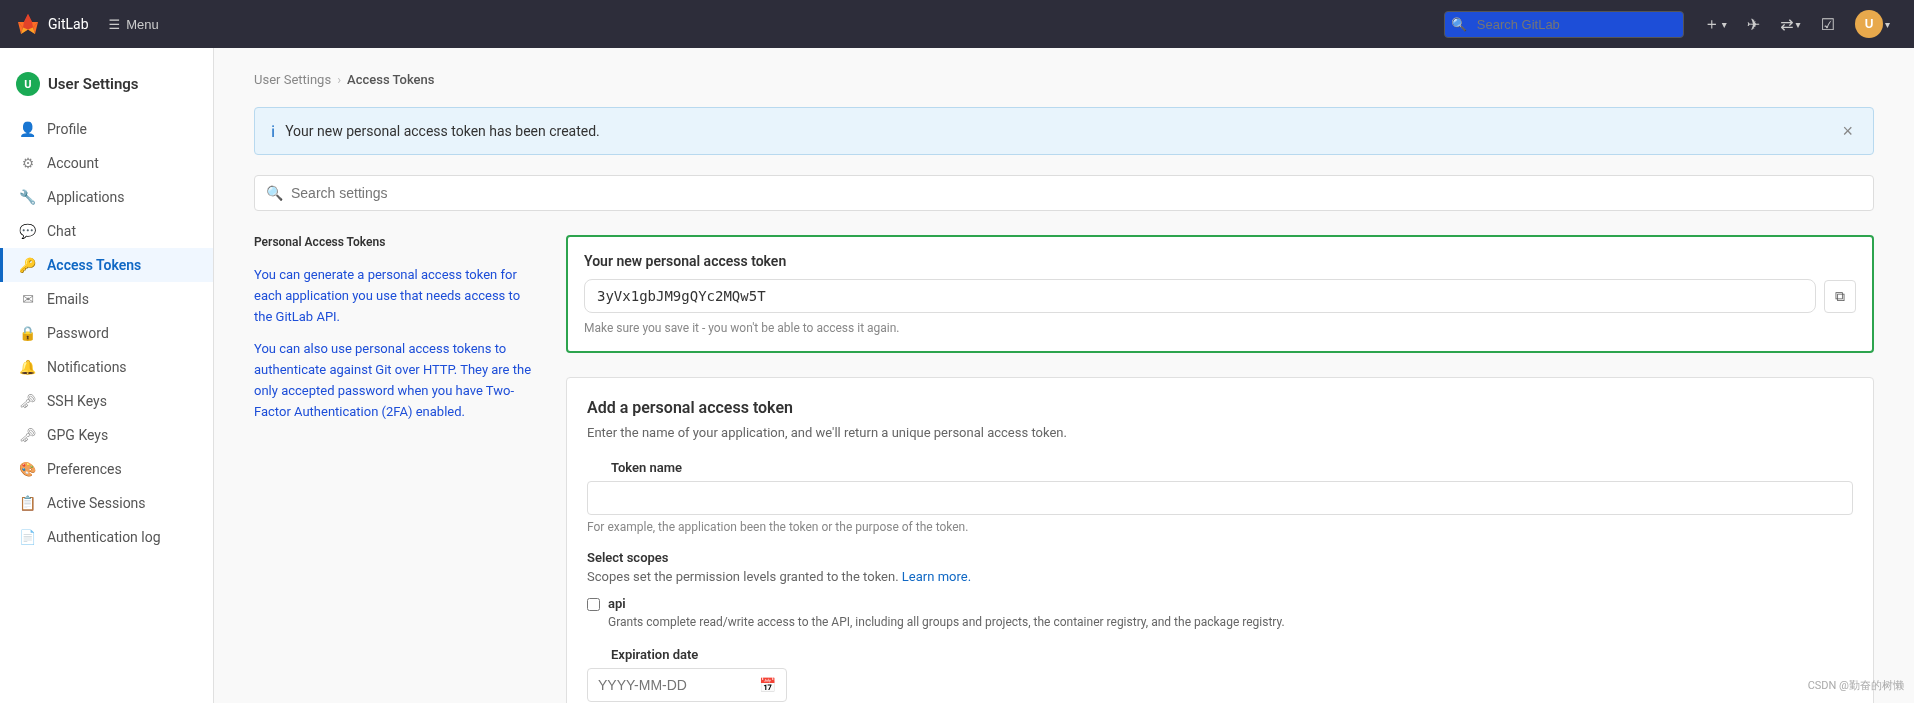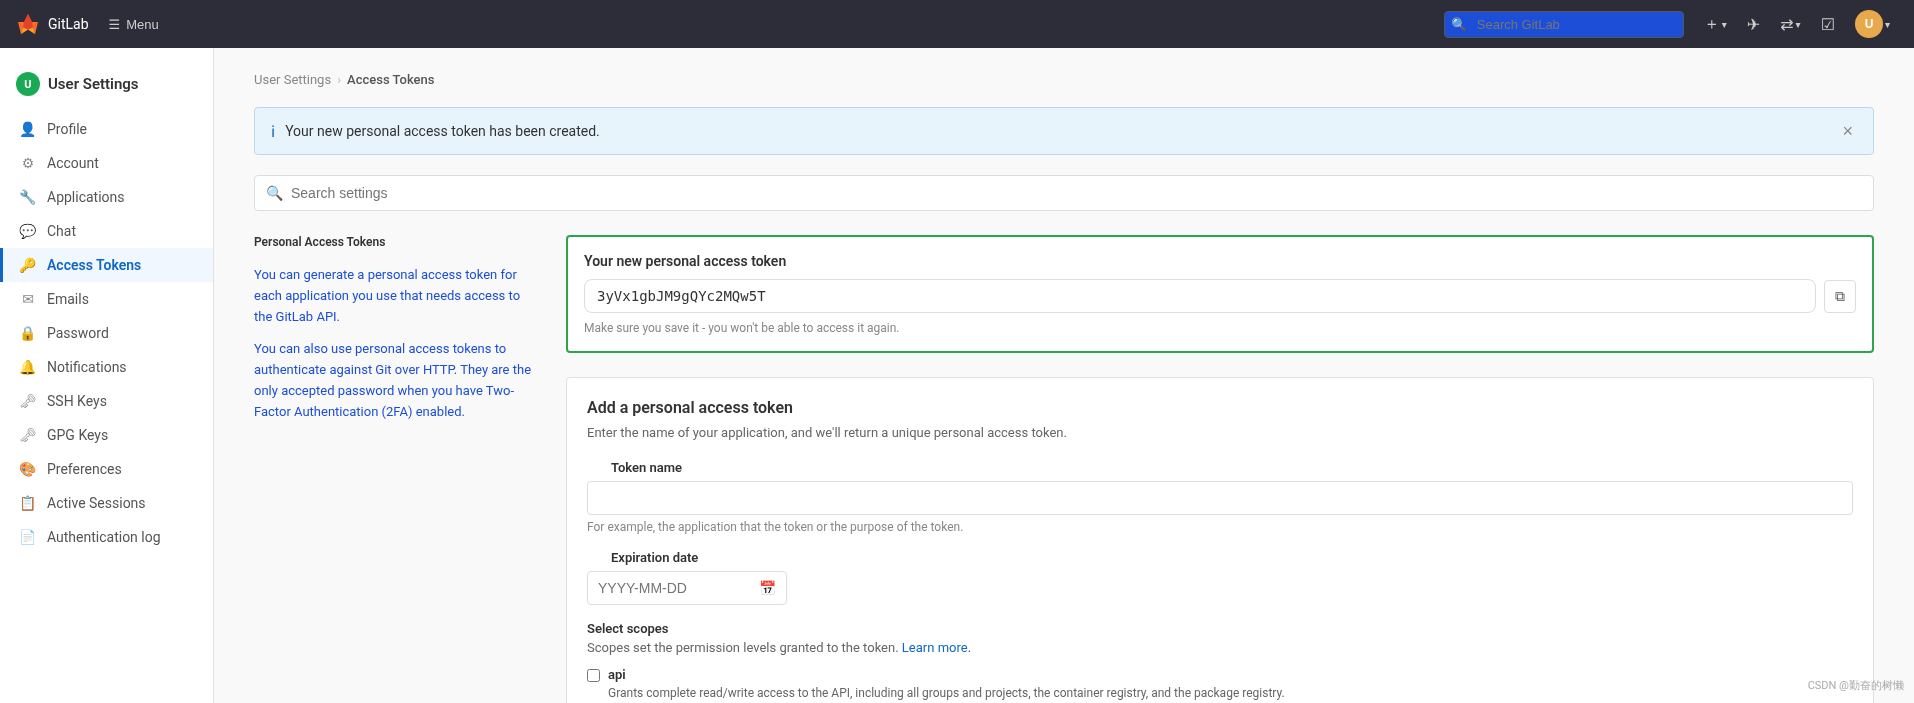--- a/index.html
+++ b/index.html
@@ -550,45 +550,45 @@
           <div class="token-warning">Make sure you save it - you won't be able to access it again.</div>
         </div>
 
         <div class="add-token-section">
           <div class="add-token-title">Add a personal access token</div>
           <div class="add-token-desc">Enter the name of your application, and we'll return a unique personal access token.</div>
 
           <div class="form-group">
             <label class="form-label">Token name</label>
             <input class="form-input" type="text" style="">
-            <div class="form-hint">For example, the application that the token or the purpose of the token.</div>
-          </div>
-
-          <div class="form-group">
-            <label class="form-label">Expiration date</label>
-            <div class="date-input-wrap">
-              <input class="date-input" type="text" placeholder="YYYY-MM-DD" style="">
-              <span class="date-icon">📅</span>
-            </div>
+            <div class="form-hint">For example, the application been the token or the purpose of the token.</div>
           </div>
 
           <div class="form-group">
             <div class="scopes-label">Select scopes</div>
             <div class="scopes-desc">
               <span>Scopes set the permission levels granted to the token.</span>
               <a href="#">Learn more.</a>
             </div>
             <div class="scope-item">
               <input type="checkbox" class="scope-checkbox" style="">
               <div class="scope-info">
                 <div class="scope-name">api</div>
                 <div class="scope-desc">Grants complete read/write access to the API, including all groups and projects, the container registry, and the package registry.</div>
               </div>
             </div>
           </div>
+
+          <div class="form-group">
+            <label class="form-label">Expiration date</label>
+            <div class="date-input-wrap">
+              <input class="date-input" type="text" placeholder="YYYY-MM-DD" style="">
+              <span class="date-icon">📅</span>
+            </div>
+          </div>
         </div>
 
       </div>
     </div>
 
   </main>
 </div>
 
 <div class="watermark">CSDN @勤奋的树懒</div>
 

